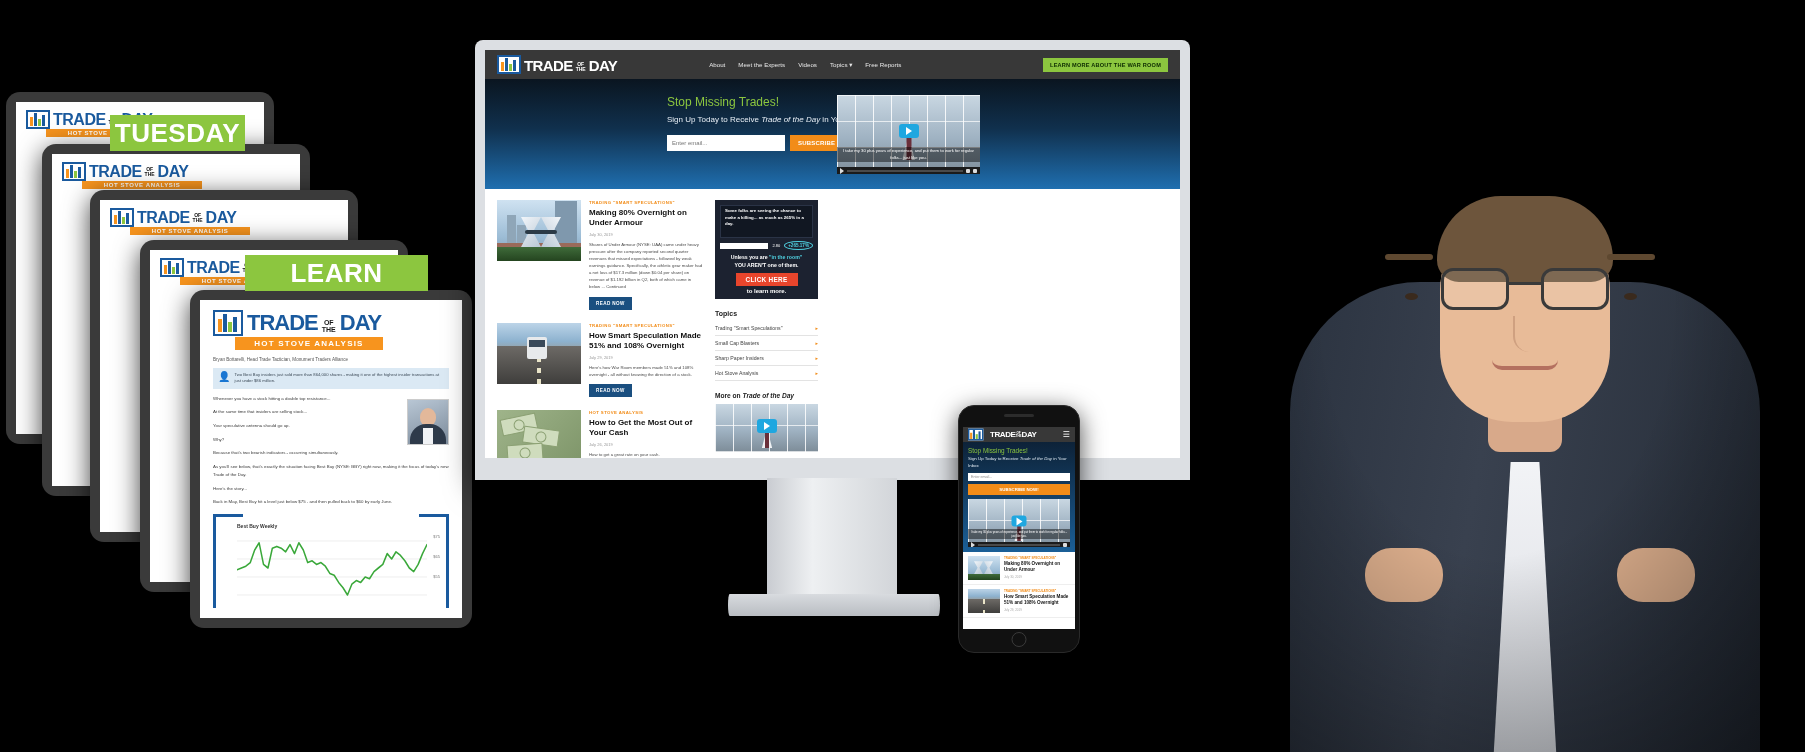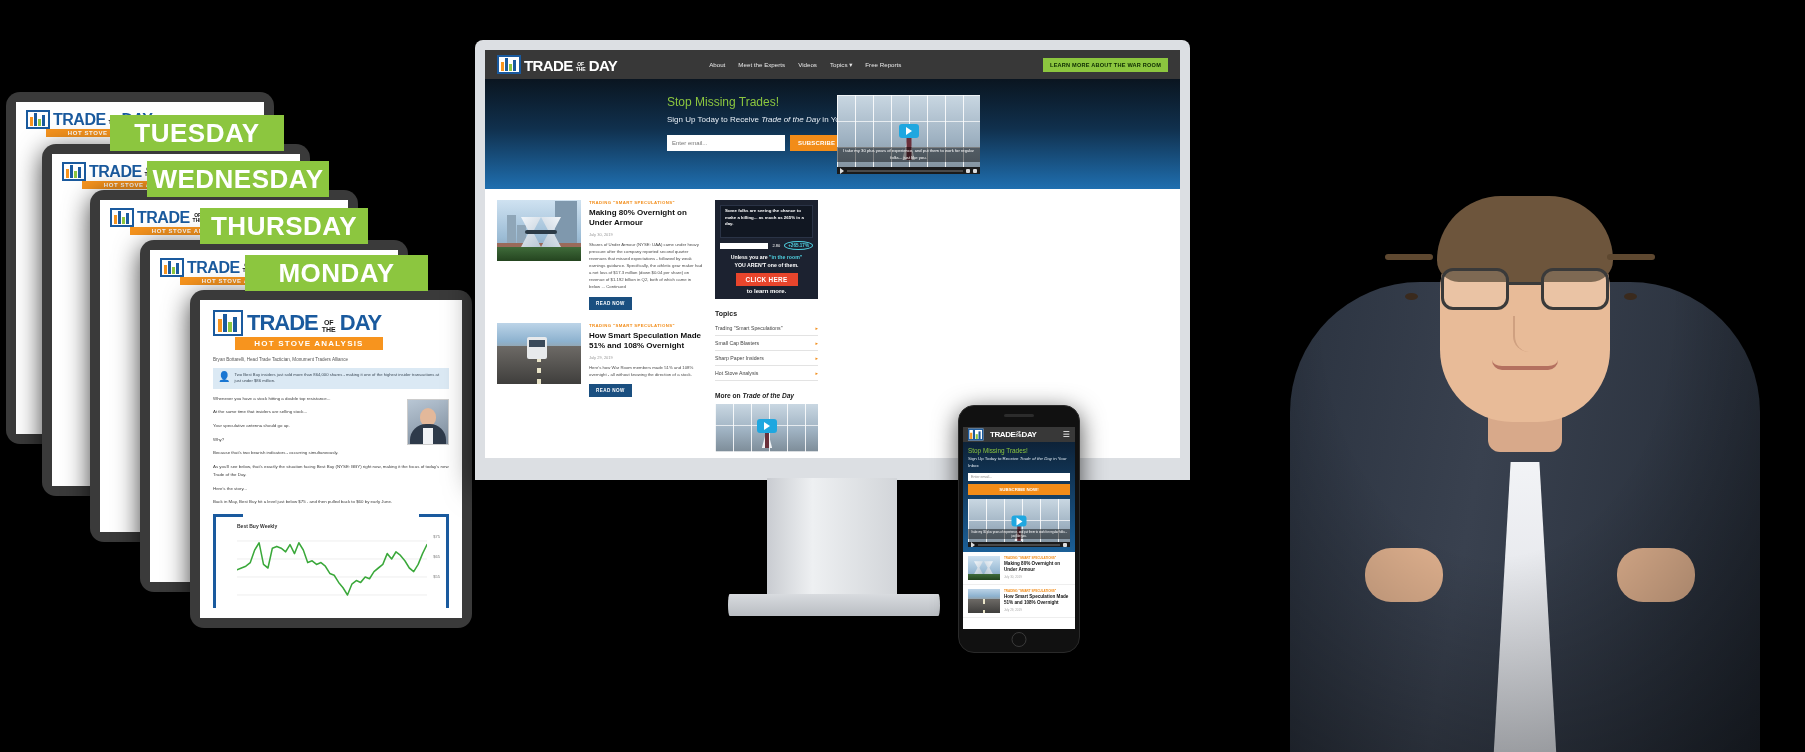--- a/index.html
+++ b/index.html
@@ -374,60 +374,54 @@
           <span class="logo-word">TRADE</span>
           <span class="logo-stack">
             <span>OF</span><br><span>THE</span>
           </span>
           <span class="logo-word blk">DAY</span>
         </div>
         <div class="logo-banner" style="width:120px;margin-left:20px;">HOT STOVE ANALYSIS</div>
       </div>
     </div>
   </div>
-  <div class="day-chip" style="left:110px; top:115px; width:174px; height:36px;">
+  <div class="day-chip" style="left:110px; top:115px; width:135px; height:36px;">
     <span>TUESDAY</span>
   </div>
 
   <div class="tablet" style="left:90px; top:190px; width:268px; height:352px;">
     <div class="screen">
       <div class="mini-logo" style="padding:8px 10px;">
         <div class="mini-logo-row">
           <span class="logo-mark"><i class="a"></i><i class="b"></i><i class="c"></i><i class="d"></i></span>
           <span class="logo-word">TRADE</span>
           <span class="logo-stack">
             <span>OF</span><br><span>THE</span>
           </span>
           <span class="logo-word blk">DAY</span>
         </div>
         <div class="logo-banner" style="width:120px;margin-left:20px;">HOT STOVE ANALYSIS</div>
       </div>
     </div>
   </div>
-  <div class="day-chip" style="left:147px; top:161px; width:182px; height:36px;">
-    <span>WEDNESDAY</span>
-  </div>
 
   <div class="tablet" style="left:140px; top:240px; width:268px; height:352px;">
     <div class="screen">
       <div class="mini-logo" style="padding:8px 10px;">
         <div class="mini-logo-row">
           <span class="logo-mark"><i class="a"></i><i class="b"></i><i class="c"></i><i class="d"></i></span>
           <span class="logo-word">TRADE</span>
           <span class="logo-stack">
             <span>OF</span><br><span>THE</span>
           </span>
           <span class="logo-word blk">DAY</span>
         </div>
         <div class="logo-banner" style="width:120px;margin-left:20px;">HOT STOVE ANALYSIS</div>
       </div>
     </div>
-  </div>
-  <div class="day-chip" style="left:200px; top:208px; width:168px; height:36px;">
-    <span>THURSDAY</span>
   </div>
 
   <div class="tablet" style="left:190px; top:290px; width:282px; height:338px;">
     <div class="screen">
       <div class="doc-pad" id="doc-front">
 
         <div class="doc-logo-row">
           <span class="logo-mark" style="border-width:2.5px;padding:2px 3px;">
             <i class="a" style="width:4px;height:13px;"></i><i class="b" style="width:4px;height:18px;"></i><i class="c" style="width:4px;height:10px;"></i><i class="d" style="width:4px;height:15px;"></i>
           </span>
@@ -478,21 +472,21 @@
             <span class="ylab" style="top:22px;">$65</span>
             <span class="ylab" style="top:42px;">$55</span>
 
           </div>
         </div>
 
       </div>
     </div>
   </div>
   <div class="day-chip" style="left:245px; top:255px; width:183px; height:36px;">
-    <span>MONDAY</span>
+    <span>LEARN</span>
   </div>
 
   <div id="imac" style="left:475px; top:40px; width:715px; height:440px;">
     <div class="imac-bezel"></div>
     <div class="imac-screen">
 
       <div class="site-nav">
         <div class="brand">
           <span class="logo-mark"><i class="a"></i><i class="b"></i><i class="c"></i><i class="d"></i></span>
           <span class="w">TRADE</span>
@@ -570,20 +564,33 @@
             </div>
             <div class="art-body">
               <div class="cat">TRADING "SMART SPECULATIONS"</div>
               <div class="art-h">How Smart Speculation Made 51% and 108% Overnight</div>
               <div class="art-date">July 29, 2019</div>
               <div class="art-p">Here's how War Room members made 51% and 108% overnight - all without knowing the direction of a stock.</div>
               <span class="read-now">READ NOW</span>
             </div>
           </div>
 
+          <div class="article">
+            <div class="thumb th-cash">
+              <span class="bill" style="left:4px;top:6px;transform:rotate(-12deg);"></span>
+              <span class="bill" style="left:26px;top:18px;transform:rotate(8deg);"></span>
+              <span class="bill" style="left:10px;top:34px;transform:rotate(-4deg);"></span>
+            </div>
+            <div class="art-body">
+              <div class="cat">HOT STOVE ANALYSIS</div>
+              <div class="art-h">How to Get the Most Out of Your Cash</div>
+              <div class="art-date">July 26, 2019</div>
+              <div class="art-p">How to get a great rate on your cash.</div>
+            </div>
+          </div>
 
         </div>
 
         <div class="col-side">
           <div class="ad-box">
             <div class="ad-chart">
               <span class="capt">Some folks are seeing the chance to make a killing... as much as 265% in a day.</span>
             </div>
             <div class="ad-row">
               <span class="white"></span>

